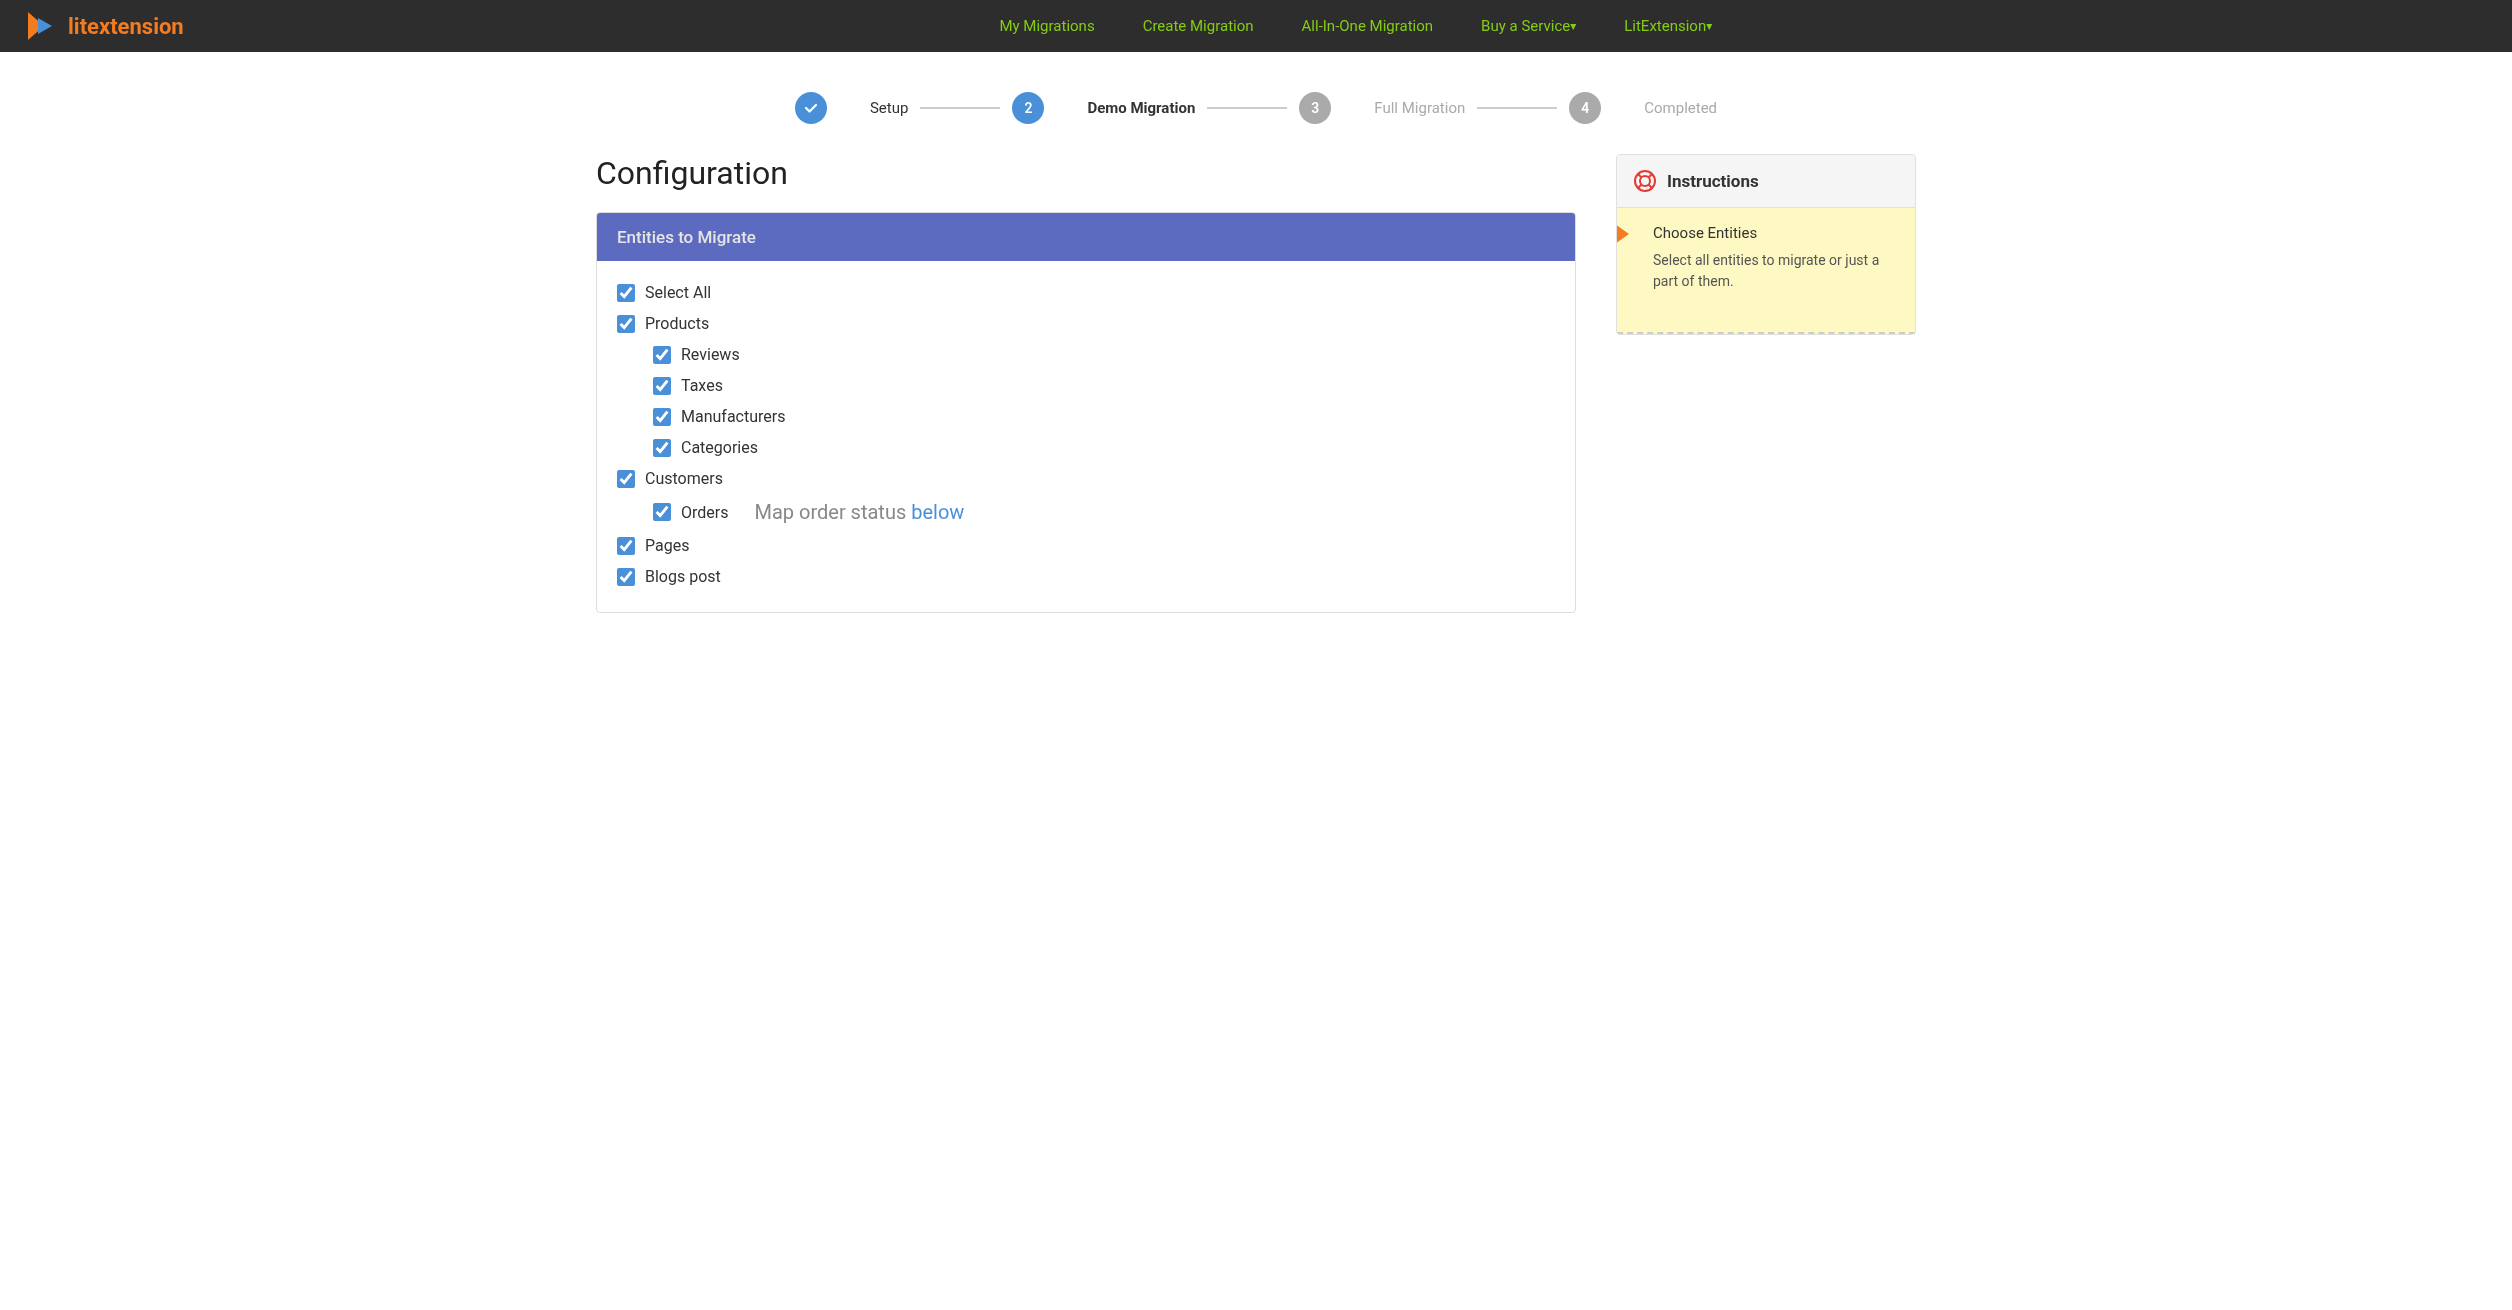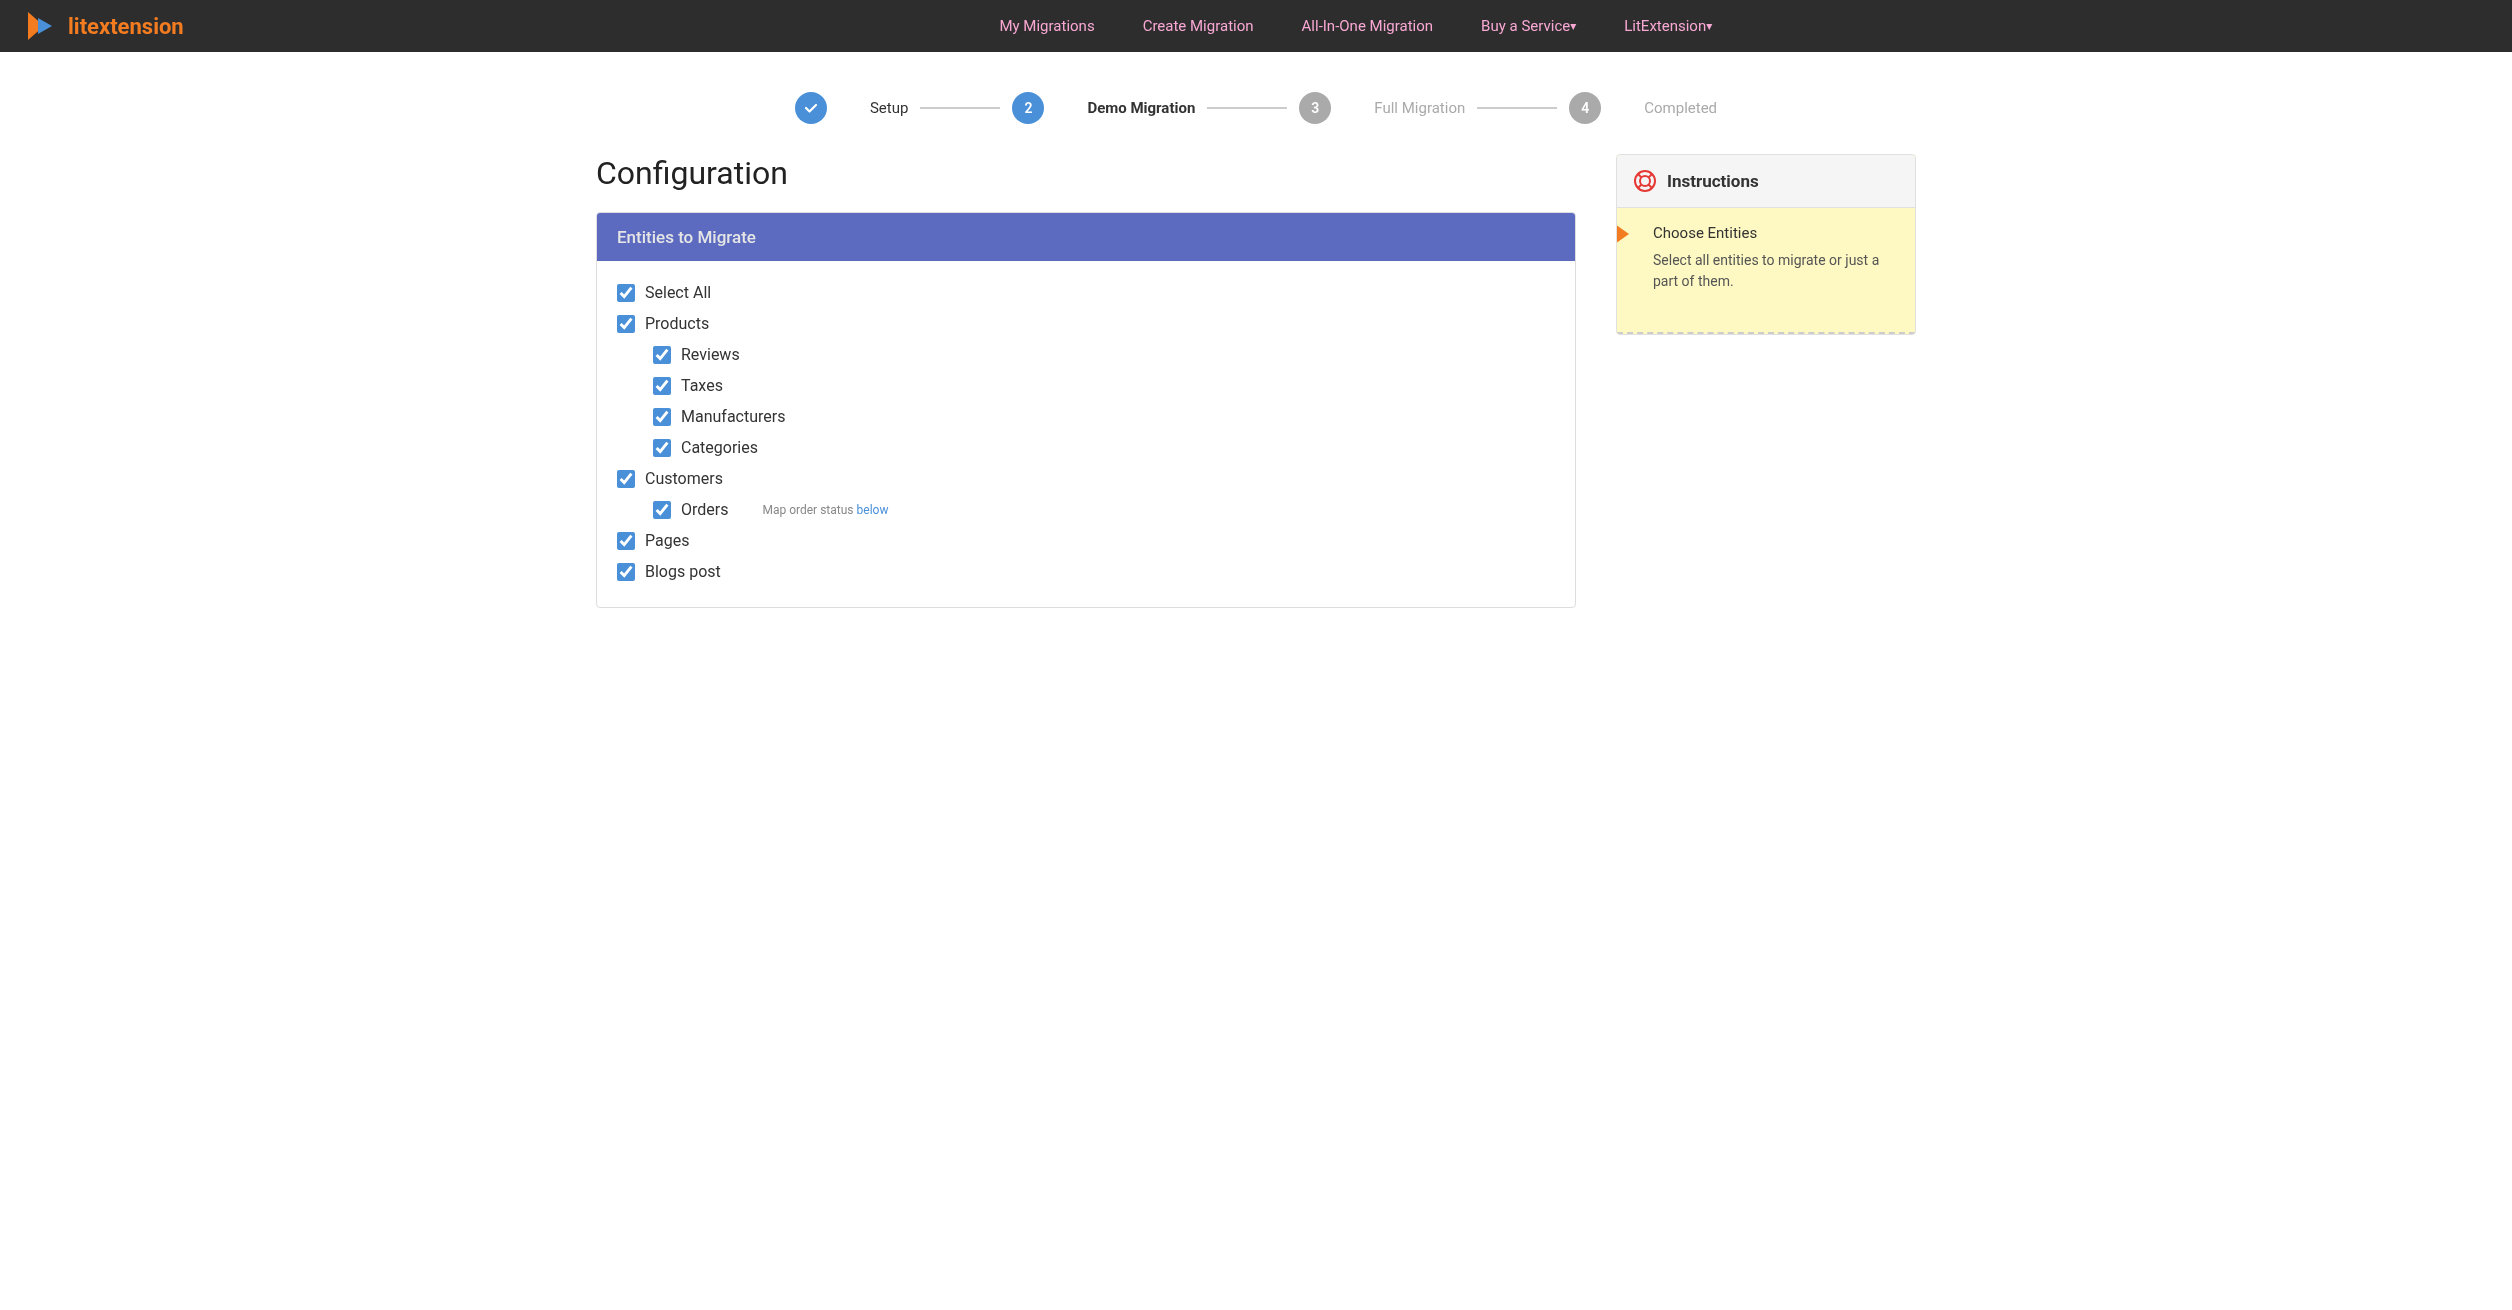--- a/index.html
+++ b/index.html
@@ -32,21 +32,21 @@
     }
     .logo-text span { color: #f47c20; }
     .navbar-links {
       display: flex;
       align-items: center;
       gap: 0;
       flex: 1;
       justify-content: center;
     }
     .navbar-link {
-      color: #f9a8d4;
+      color: #84cc16;
       text-decoration: none;
       font-size: 15px;
       padding: 0 24px;
       height: 52px;
       display: flex;
       align-items: center;
       cursor: pointer;
     }
     .navbar-link.has-arrow::after {
       content: ' ▾';
@@ -157,22 +157,22 @@
       width: 18px;
       height: 18px;
       accent-color: #4a90d9;
       cursor: pointer;
       flex-shrink: 0;
     }
     .sub-item { padding-left: 36px; }
 
     .order-note {
       color: #888;
-      font-size: 12px;
-      margin-left: 24px;
+      font-size: 20px;
+      margin-left: 16px;
     }
     .order-note a { color: #4a90d9; text-decoration: none; }
 
     
     .instructions-panel {
       background: #fef9c3;
       border: 1px solid #e0e0e0;
       border-radius: 4px;
       overflow: hidden;
       position: relative;

